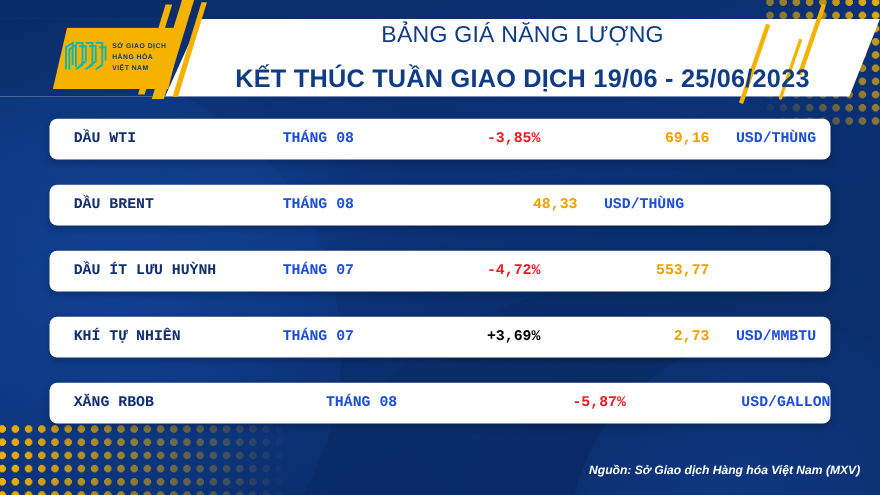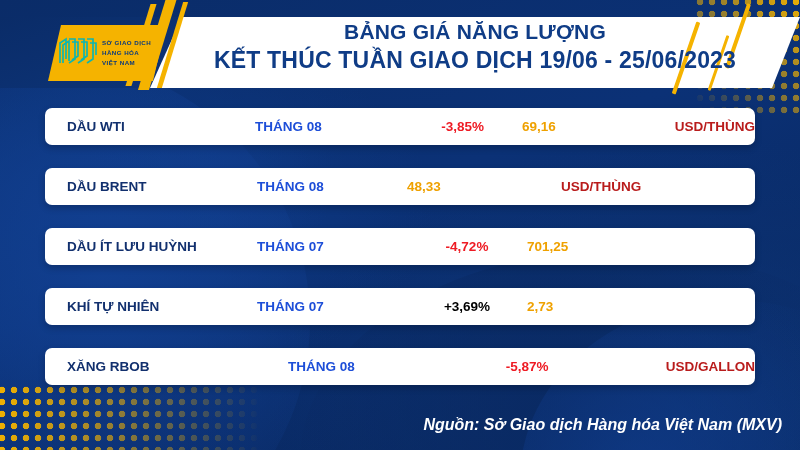--- a/index.html
+++ b/index.html
@@ -97,30 +97,30 @@
     position: absolute;
     left: 190px;
     top: 20px;
     width: 570px;
     text-align: center;
     color: #0f3c86;
     line-height: 1.14;
   }
   .title-line1 {
     font-size: 21px;
-    font-weight: bold;
+    font-weight: normal;
     letter-spacing: 0.2px;
     white-space: nowrap;
   }
   .title-line2 {
     font-size: 23px;
     font-weight: bold;
     letter-spacing: 0.2px;
     white-space: nowrap;
-    margin-top: 3px;
+    margin-top: 14px;
   }
 
   
   .logo {
     position: absolute;
     left: 48px;
     top: 25px;
     width: 118px;
     height: 56px;
     background: #f5b300;
@@ -176,39 +176,40 @@
   .row {
     position: relative;
     margin: 0 45px 23px 45px;
     height: 37px;
     background: #ffffff;
     border-radius: 7px;
     box-shadow: 0 3px 7px rgba(0,0,0,0.22);
     display: flex;
     align-items: center;
     font-weight: bold;
+    font-family: Liberation Mono, monospace;
   }
   .row:last-child { margin-bottom: 0; gap: 48px; }
 
   .c-name   { width: 190px; padding-left: 22px; color: #12306e; font-size: 13.5px; white-space: nowrap; }
   .c-month  { width: 150px; color: #1d4ed8; font-size: 13.5px; white-space: nowrap; }
   .c-change { width: 120px; text-align: center; font-size: 13.5px; white-space: nowrap; }
-  .c-price  { width: 118px; color: #efa100; font-size: 13.5px; white-space: nowrap; }
-  .c-unit   { flex: 1; padding-left: 36px; color: #b91c1c; font-size: 13.5px; white-space: nowrap; }
+  .c-price  { width: 118px; text-align: right; color: #efa100; font-size: 13.5px; white-space: nowrap; }
+  .c-unit   { flex: 1; padding-left: 24px; color: #1d4ed8; font-size: 13.5px; white-space: nowrap; }
 
   .down { color: #ee1b24; }
   .up   { color: #000000; }
 
   
   .source {
     position: absolute;
     right: 18px;
     bottom: 16px;
     color: #ffffff;
-    font-size: 16px;
+    font-size: 11px;
     font-weight: bold;
     font-style: italic;
     white-space: nowrap;
   }
 </style>
 </head>
 <body>
 
 <div class="poster">
 
@@ -272,28 +273,29 @@
       <div class="c-name">DẦU BRENT</div>
       <div class="c-month">THÁNG 08</div>
       <div class="c-price">48,33</div>
       <div class="c-unit">USD/THÙNG</div>
     </div>
 
     <div class="row">
       <div class="c-name">DẦU ÍT LƯU HUỲNH</div>
       <div class="c-month">THÁNG 07</div>
       <div class="c-change down">-4,72%</div>
-      <div class="c-price">701,25</div>
+      <div class="c-price">553,77</div>
     </div>
 
     <div class="row">
       <div class="c-name">KHÍ TỰ NHIÊN</div>
       <div class="c-month">THÁNG 07</div>
       <div class="c-change up">+3,69%</div>
       <div class="c-price">2,73</div>
+      <div class="c-unit">USD/MMBTU</div>
     </div>
 
     <div class="row">
       <div class="c-name">XĂNG RBOB</div>
       <div class="c-month">THÁNG 08</div>
       <div class="c-change down">-5,87%</div>
       <div class="c-unit">USD/GALLON</div>
     </div>
 
   </div>

